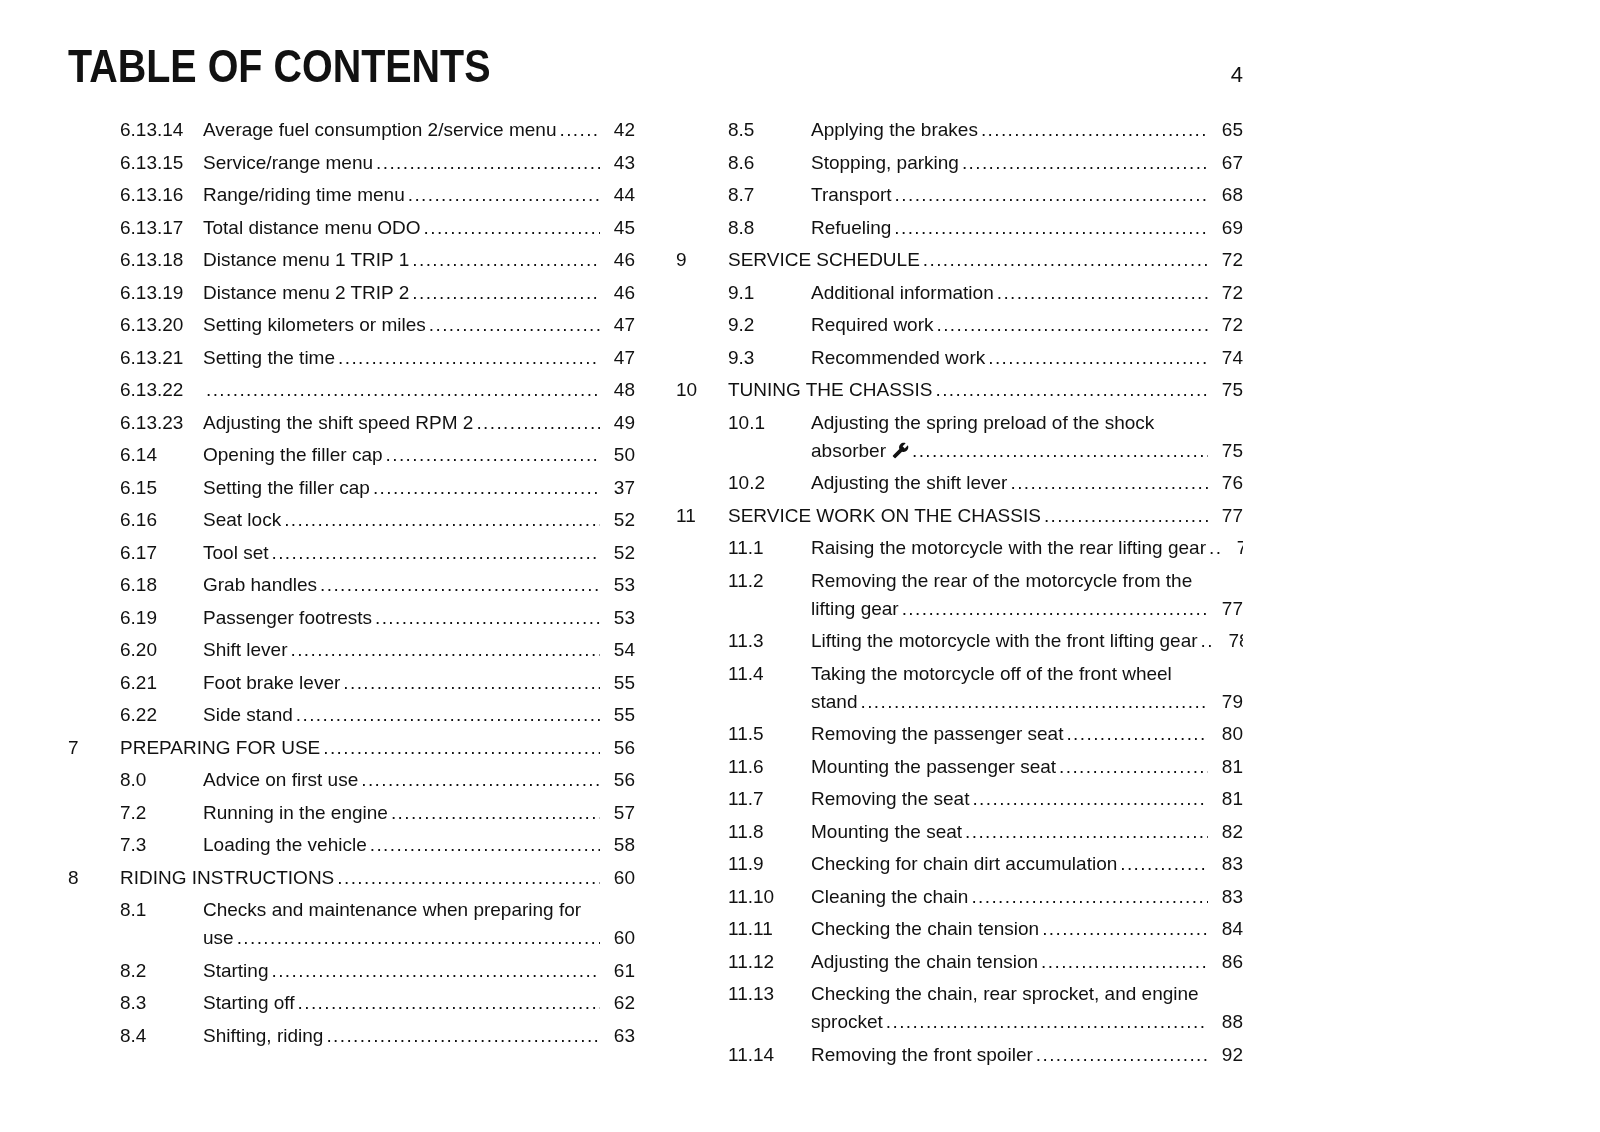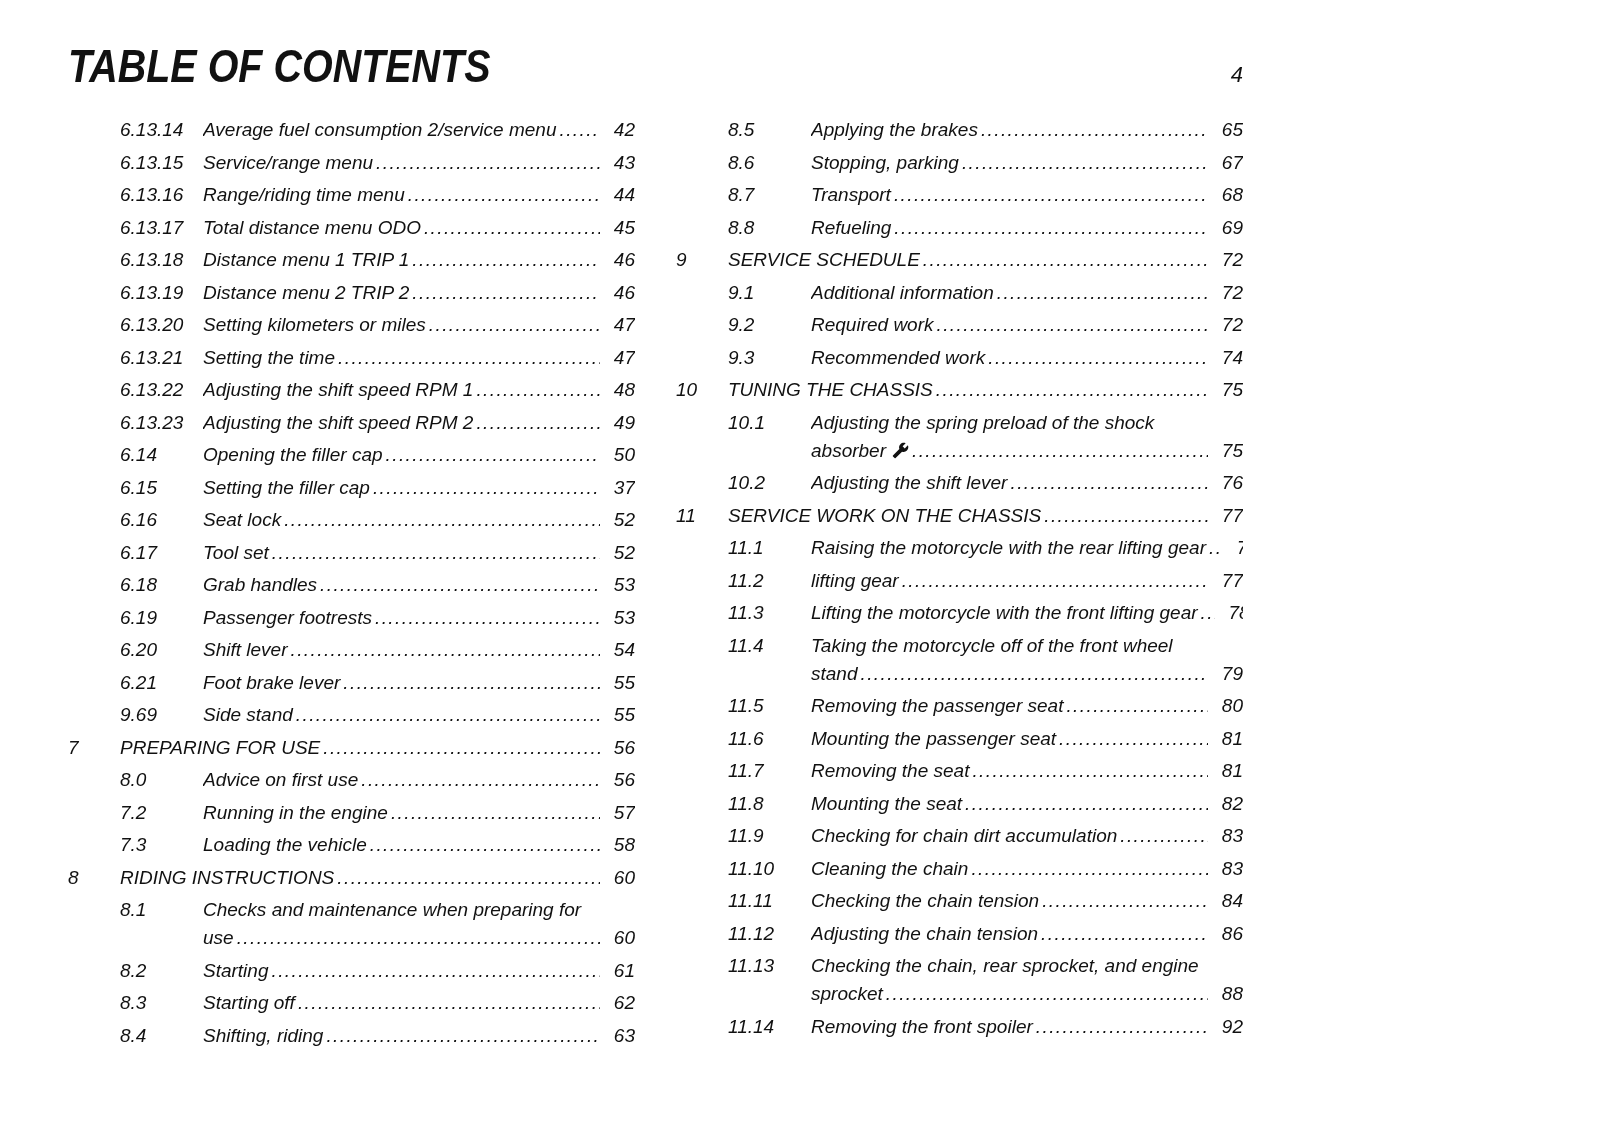--- a/index.html
+++ b/index.html
@@ -6,21 +6,20 @@
   html, body {
     width: 1600px; height: 1132px;
     background: #ffffff;
     color: #111111;
     font-family: "Liberation Sans", "DejaVu Sans", sans-serif;
     overflow: hidden;
   }
   .page {
     width: 1339px; height: 1132px;
     padding: 40px 96px 20px 68px;
-    font-style: italic;
   }
   header {
     display: flex;
     justify-content: space-between;
     align-items: baseline;
     margin-bottom: 24px;
   }
   .doc-title {
     font-size: 47px;
     line-height: 52px;
@@ -169,21 +168,20 @@
               <span class="txt">Setting the time</span>
               <span class="dots">........................................................................................................................................................................................................</span>
               <span class="pg">47</span>
             </div>
           </div>
         </div>
         <div class="entry lvl2">
           <span class="num">6.13.22</span>
           <div class="body">
             <div class="line last">
-              <span class="txt">Adjusting the shift speed RPM 1</span>
               <span class="dots">........................................................................................................................................................................................................</span>
               <span class="pg">48</span>
             </div>
           </div>
         </div>
         <div class="entry lvl2">
           <span class="num">6.13.23</span>
           <div class="body">
             <div class="line last">
               <span class="txt">Adjusting the shift speed RPM 2</span>
@@ -266,21 +264,21 @@
           <span class="num">6.21</span>
           <div class="body">
             <div class="line last">
               <span class="txt">Foot brake lever</span>
               <span class="dots">........................................................................................................................................................................................................</span>
               <span class="pg">55</span>
             </div>
           </div>
         </div>
         <div class="entry lvl2">
-          <span class="num">9.69</span>
+          <span class="num">6.22</span>
           <div class="body">
             <div class="line last">
               <span class="txt">Side stand</span>
               <span class="dots">........................................................................................................................................................................................................</span>
               <span class="pg">55</span>
             </div>
           </div>
         </div>
         <div class="entry lvl1">
           <span class="num">7</span>
@@ -505,20 +503,21 @@
             <div class="line last">
               <span class="txt">Raising the motorcycle with the rear lifting gear</span>
               <span class="dots">........................................................................................................................................................................................................</span>
               <span class="pg">77</span>
             </div>
           </div>
         </div>
         <div class="entry lvl2">
           <span class="num">11.2</span>
           <div class="body">
+            <div class="line"><span class="txt">Removing the rear of the motorcycle from the</span></div>
             <div class="line last">
               <span class="txt">lifting gear</span>
               <span class="dots">........................................................................................................................................................................................................</span>
               <span class="pg">77</span>
             </div>
           </div>
         </div>
         <div class="entry lvl2">
           <span class="num">11.3</span>
           <div class="body">

